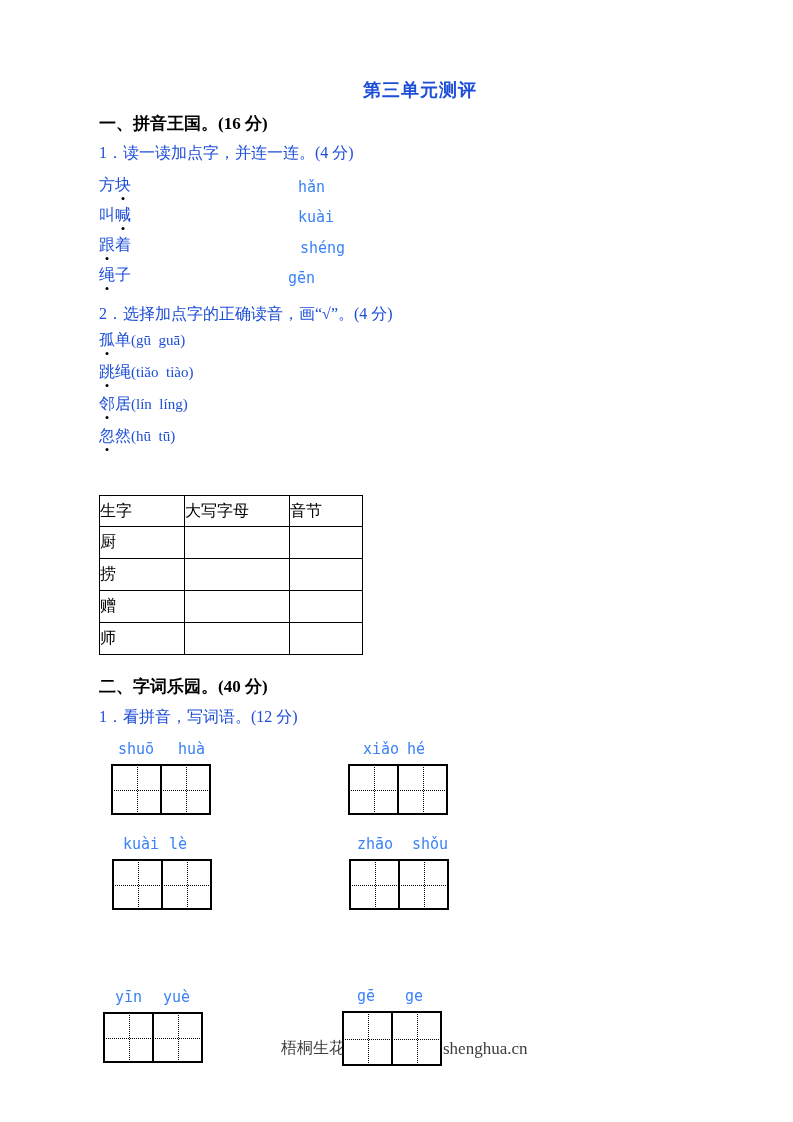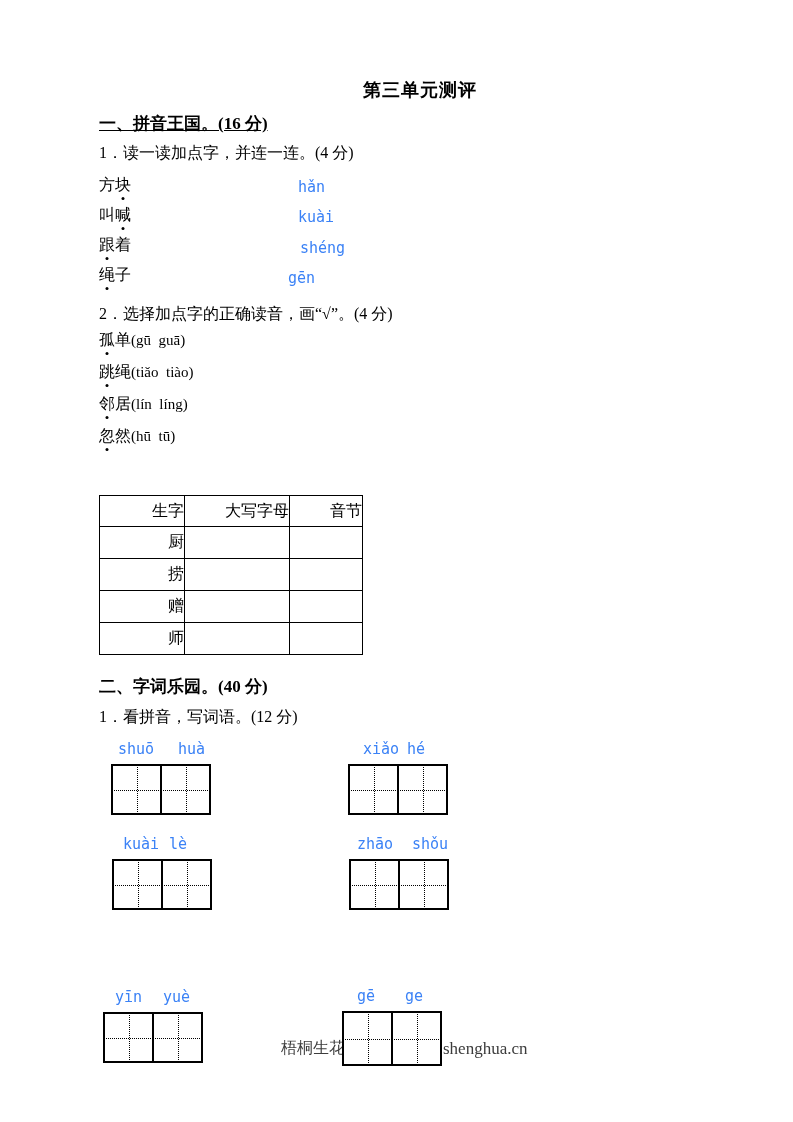--- a/index.html
+++ b/index.html
@@ -2,34 +2,34 @@
 <html><head>
 <meta charset="utf-8">
 <style>
   html,body { margin:0; padding:0; background:#fff; }
   .page {
     position:relative; width:793px; height:1122px; background:#ffffff;
     color:#000; overflow:hidden;
     font-family:"Liberation Serif","DejaVu Serif",serif;
   }
   .abs { position:absolute; }
-  .zh  { font-family:"Liberation Serif","DejaVu Serif",serif; font-size:16px; color:#000000; }
+  .zh  { font-family:"Liberation Serif","DejaVu Serif",serif; font-size:16px; color:#1d4ed8; }
   .zh-head { font-family:"Liberation Serif","DejaVu Serif",serif; font-size:17px; font-weight:bold; color:#000; }
   .title { font-size:18px; font-weight:bold; letter-spacing:1px; }
   .py  { font-family:"DejaVu Sans Mono","Liberation Mono",monospace; font-size:15px; color:#3b82f6; }
   .readings { font-family:Liberation Serif, serif; font-size:15px; white-space:pre; }
   .dotchar { position:relative; display:inline-block; }
   .dotchar::after {
     content:''; position:absolute; left:50%; bottom:-4px; transform:translateX(-50%);
     width:3px; height:3px; border-radius:50%; background:#000;
   }
   
   table.qtable { border-collapse:collapse; table-layout:fixed; }
   table.qtable th, table.qtable td {
-    border:1.5px solid #000; text-align:right; vertical-align:middle;
+    border:1.5px solid #000; text-align:left; vertical-align:middle;
     font-family:"Liberation Serif","DejaVu Serif",serif; font-size:16px; font-weight:normal; padding:0;
   }
   table.qtable th { height:30px; }
   table.qtable td { height:31px; }
   .colA { width:84px; } .colB { width:104px; } .colC { width:72px; }
   
   .word-block { position:absolute; z-index:2; }
   .word-block .syl { position:absolute; top:0; }
   .tzg {
     position:absolute; left:0; top:24px; width:96px; height:47px;
@@ -50,21 +50,21 @@
 </head>
 <body>
 
 <div class="page">
 
   <span class="abs zh watermark" style="left:281px; top:1038px;">梧桐生花</span>
   <span class="abs watermark" style="left:443px; top:1039px; font-size:17px; font-family:'Liberation Serif',serif;">shenghua.cn</span>
 
   <div class="abs zh title" style="left:363px; top:78px;">第三单元测评</div>
 
-  <div class="abs zh-head" style="left:99px; top:112px;text-decoration:underline;">一、拼音王国。(16 分)</div>
+  <div class="abs zh-head" style="left:99px; top:112px;">一、拼音王国。(16 分)</div>
 
   <div class="abs zh" style="left:99px; top:143px;">1．读一读加点字，并连一连。(4 分)</div>
 
   <div class="abs zh" style="left:99px; top:175px;"><span>方</span><span class="dotchar">块</span><span></span></div>
   <div class="abs zh" style="left:99px; top:205px;"><span>叫</span><span class="dotchar">喊</span><span></span></div>
   <div class="abs zh" style="left:99px; top:235px;"><span class="dotchar">跟</span><span>着</span></div>
   <div class="abs zh" style="left:99px; top:265px;"><span class="dotchar">绳</span><span>子</span></div>
 
   <div class="abs py" style="left:298px; top:178px;">hǎn</div>
   <div class="abs py" style="left:298px; top:208px;">kuài</div>

